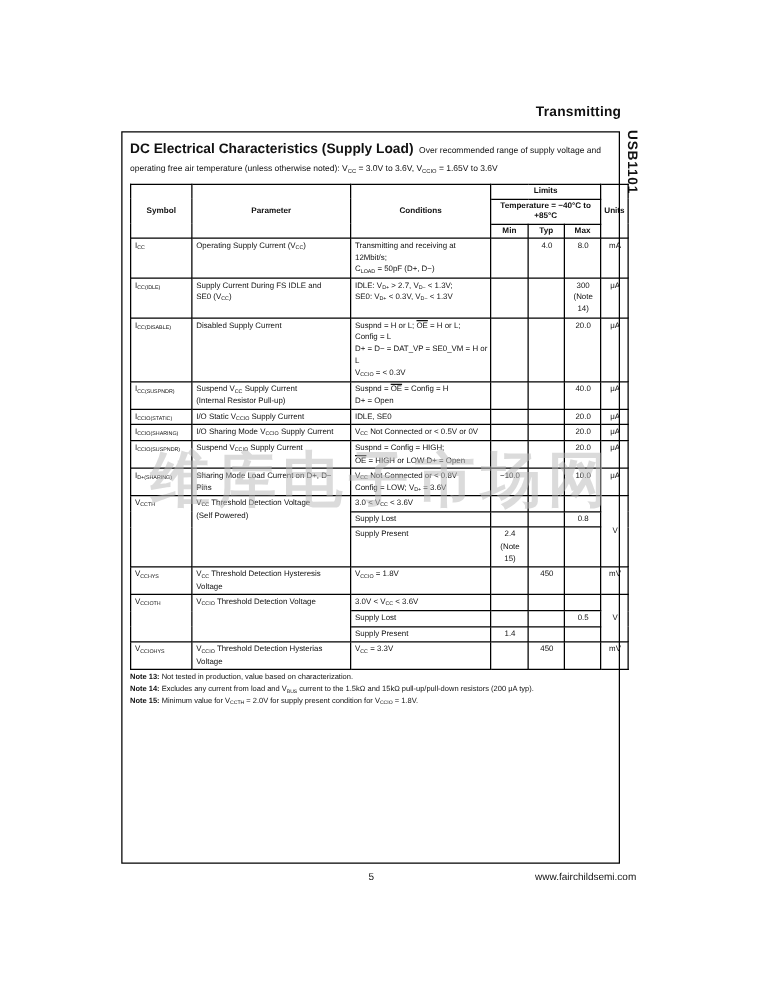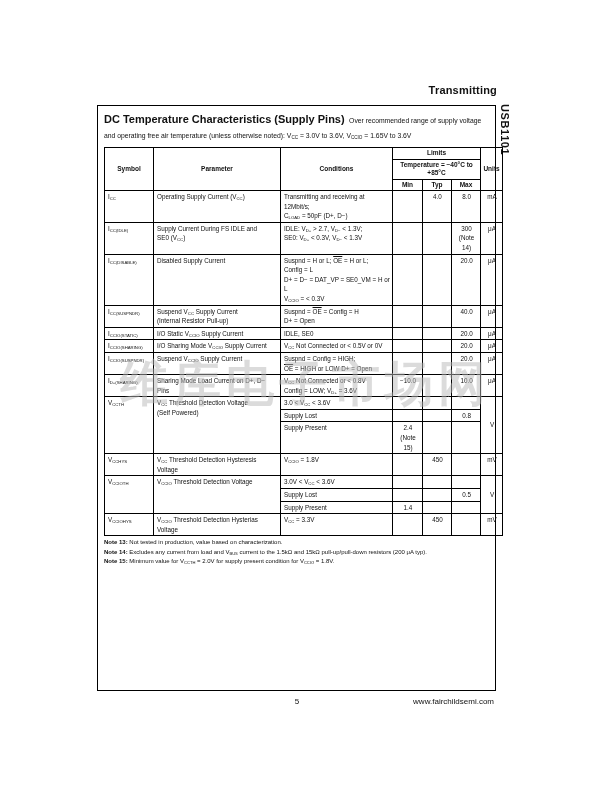--- a/index.html
+++ b/index.html
@@ -21,36 +21,36 @@
   table.spec th,table.spec td{border:1px solid #000;padding:1px 2px 1px 3px;
        vertical-align:top;font-size:6.3px;line-height:9.6px;word-wrap:break-word;}
   table.spec th{font-size:6.5px;font-weight:bold;text-align:center;vertical-align:middle;
        padding:1px 1px;line-height:8.5px;}
   td.num{text-align:center;padding:1px 1px;}
   td.units{text-align:center;padding:1px 1px;}
   td.units.mid{vertical-align:middle;}
   .notes{margin-top:2px;font-size:6px;line-height:9.5px;}
   .notes .nlabel{font-weight:bold;}
   .footer-num{position:absolute;top:697px;left:97px;width:400px;text-align:center;font-size:8px;}
-  .footer-url{position:absolute;top:697px;left:0;width:494px;text-align:right;font-size:8px;}
+  .footer-url{position:absolute;top:697px;left:15px;width:494px;text-align:right;font-size:8px;}
   .watermark{position:absolute;left:120px;top:352px;font-size:48px;letter-spacing:5px;
        color:#b9b9b9;opacity:.5;font-family:"DejaVu Sans",sans-serif;font-weight:bold;
        pointer-events:none;white-space:nowrap;}
 </style>
 </head>
 <body>
 
 <div class="preliminary">Transmitting</div>
 
 <div class="side-label">USB1101</div>
 
 <div class="main-box">
   <div class="inner">
     <div class="title-line">
-      <span class="title-main">DC Temperature Characteristics (Supply Pins)</span>
+      <span class="title-main">DC Electrical Characteristics (Supply Load)</span>
       <span class="title-sub">Over recommended range of supply voltage and operating free air temperature (unless otherwise noted): V<sub>CC</sub> = 3.0V to 3.6V, V<sub>CCIO</sub> = 1.65V to 3.6V</span>
     </div>
 
     <table class="spec">
       <colgroup>
         <col style="width:49px">
           <col style="width:127px">
           <col style="width:112px">
         <col style="width:30px">
           <col style="width:29px">

